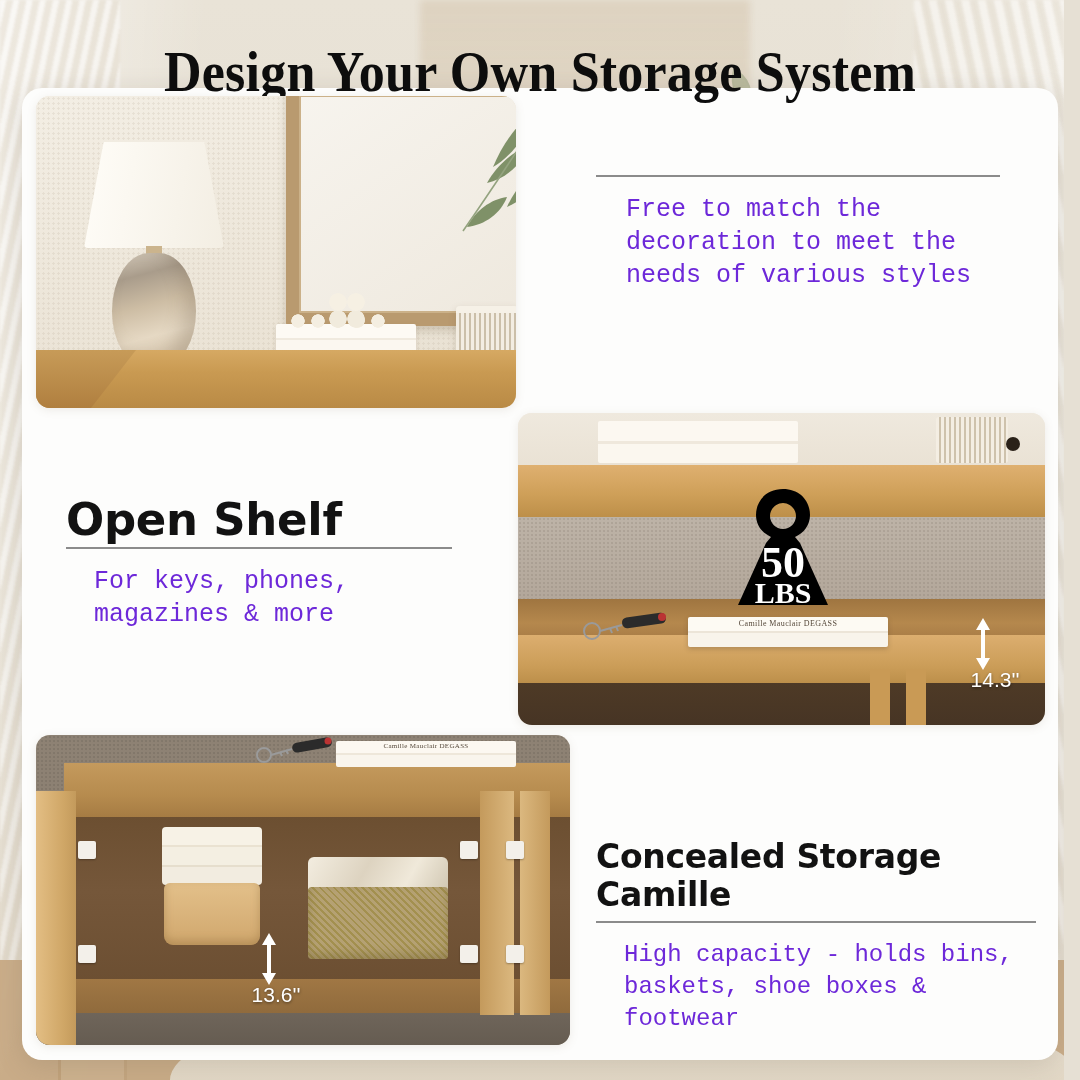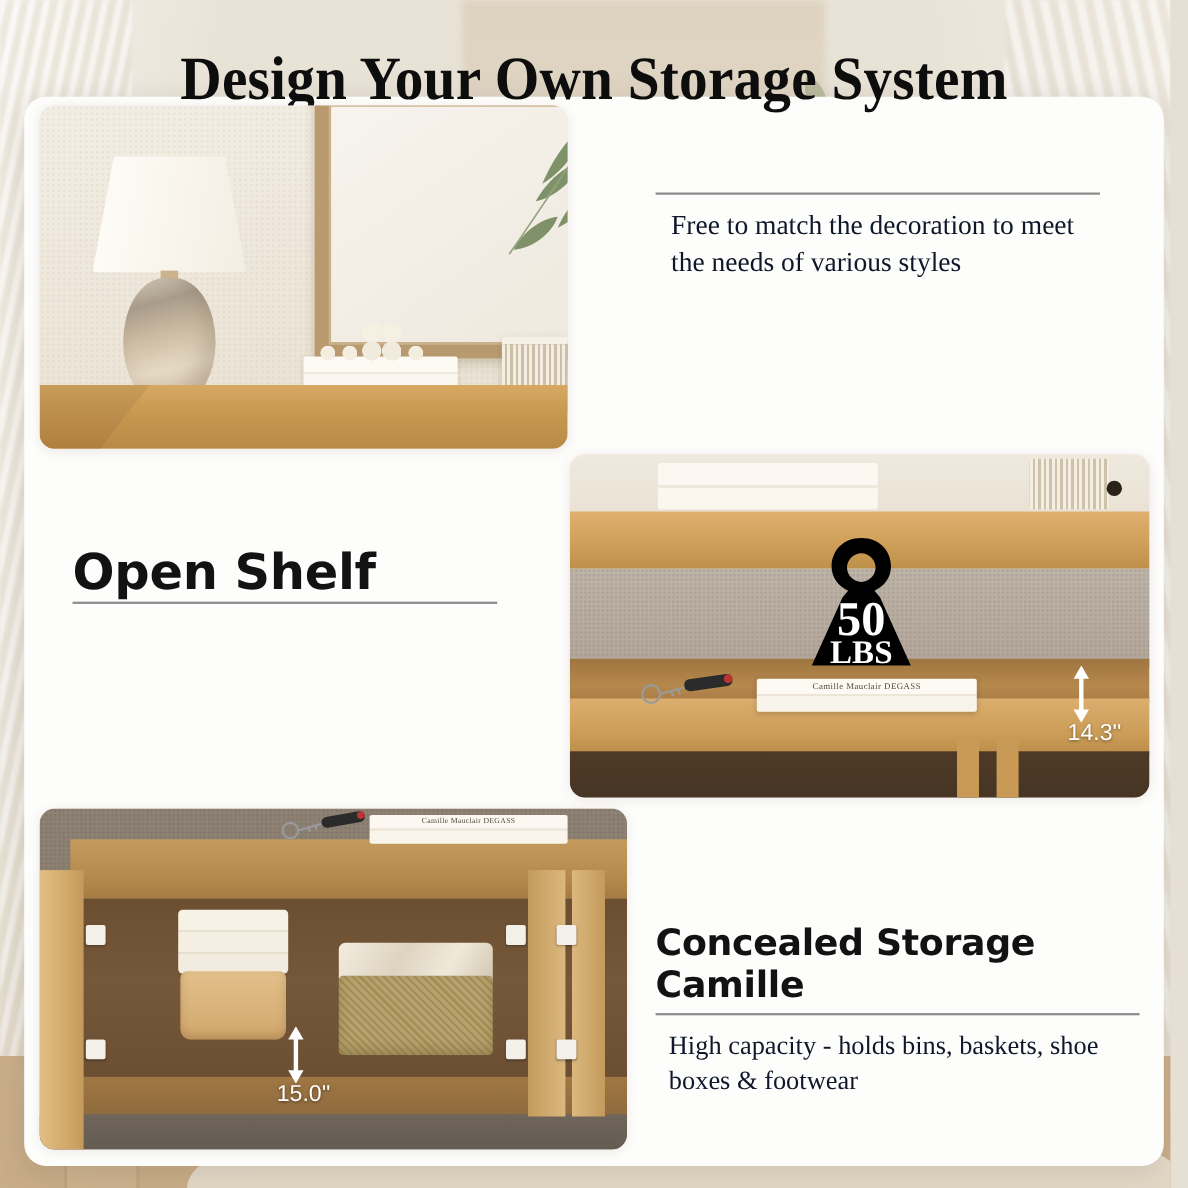--- a/index.html
+++ b/index.html
@@ -117,21 +117,21 @@
   .p2 .spine-text{position:absolute;left:0;top:2px;width:200px;text-align:center;
     font-family:"Liberation Serif",serif;font-size:8px;color:#55483a;letter-spacing:.4px;}
   .p2 .keys{position:absolute;left:48px;top:196px;width:130px;height:36px;}
   .p2 .keys svg{width:100%;height:100%;}
 
   
   .weight{position:absolute;left:210px;top:72px;width:110px;height:128px;}
   .weight svg{width:100%;height:100%;display:block;}
 
   
-  .dim1{position:absolute;left:432px;top:192px;width:90px;height:88px;}
+  .dim1{position:absolute;left:432px;top:205px;width:90px;height:88px;}
   .dim1 .arrow{position:absolute;left:24px;top:0;width:18px;height:52px;}
   .dim1 .arrow svg{width:100%;height:100%;}
   .dim1 .lbl{position:absolute;left:0;top:50px;width:90px;text-align:center;
     font-family:"Liberation Sans",sans-serif;font-size:21px;font-weight:400;color:#ffffff;
     text-shadow:0 1px 3px rgba(0,0,0,.45);}
 
   
   .p3{left:36px;top:735px;width:534px;height:310px;}
   .p3 .wallbg{position:absolute;inset:0;background:linear-gradient(180deg,#8e8274,#857a6c);}
   .p3 .wallbg:after{content:"";position:absolute;inset:0;
@@ -176,21 +176,21 @@
   .dim2 .arrow svg{width:100%;height:100%;}
   .dim2 .lbl{position:absolute;left:0;top:50px;width:96px;text-align:center;
     font-family:"Liberation Sans",sans-serif;font-size:21px;color:#ffffff;
     text-shadow:0 1px 3px rgba(0,0,0,.5);}
 
   
   .tblock{position:absolute;}
   .tblock h2{margin:0;font-family:"DejaVu Sans",sans-serif;font-weight:700;
     color:#121212;letter-spacing:-.3px;}
   .tblock .rule{height:2px;background:#8b8b8b;margin:7px 0 12px 0;}
-  .tblock p{margin:0;font-family:Liberation Serif, serif;color:#0f172a;}
+  .tblock p{margin:16px;font-family:Liberation Mono, monospace;color:#6d28d9;}
 
   .t-desktop{left:596px;top:168px;width:410px;}
   .t-desktop h2{font-size:35px;line-height:40px;}
   .t-desktop .rule{width:404px;}
   .t-desktop p{font-size:25px;line-height:33px;padding-left:14px;}
 
   .t-shelf{left:66px;top:500px;width:392px;}
   .t-shelf h2{font-size:45px;line-height:40px;}
   .t-shelf .rule{width:386px;}
   .t-shelf p{font-size:25px;line-height:33px;padding-left:12px;}
@@ -348,32 +348,33 @@
     </div>
 
     <div class="dim2">
       <div class="arrow">
         <svg viewBox="0 0 18 52">
           <g fill="#ffffff">
             <path d="M9 0 L16 12 L11 12 L11 40 L16 40 L9 52 L2 40 L7 40 L7 12 L2 12 Z"></path>
           </g>
         </svg>
       </div>
-      <div class="lbl">15.0''</div>
+      <div class="lbl">13.6''</div>
     </div>
   </div>
 
   <div class="tblock t-desktop">
     <div class="rule"></div>
     <p>Free to match the decoration to meet the needs of various styles</p>
   </div>
 
   <div class="tblock t-shelf">
     <h2>Open Shelf</h2>
     <div class="rule"></div>
+    <p>For keys, phones, magazines &amp; more</p>
   </div>
 
   <div class="tblock t-cabinet">
     <h2>Concealed Storage Camille</h2>
     <div class="rule"></div>
     <p>High capacity - holds bins, baskets, shoe boxes &amp; footwear</p>
   </div>
 
 </div>
 

